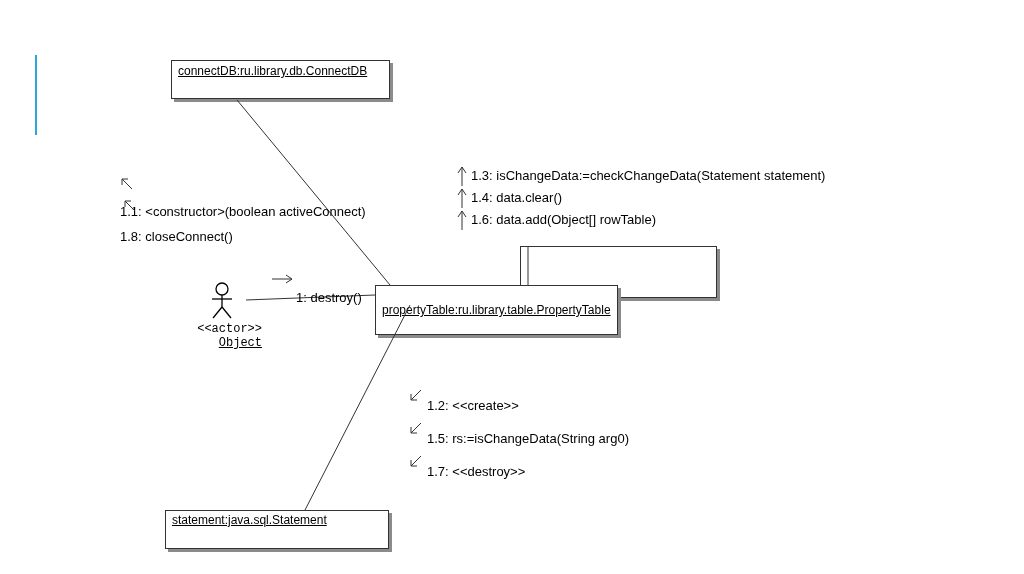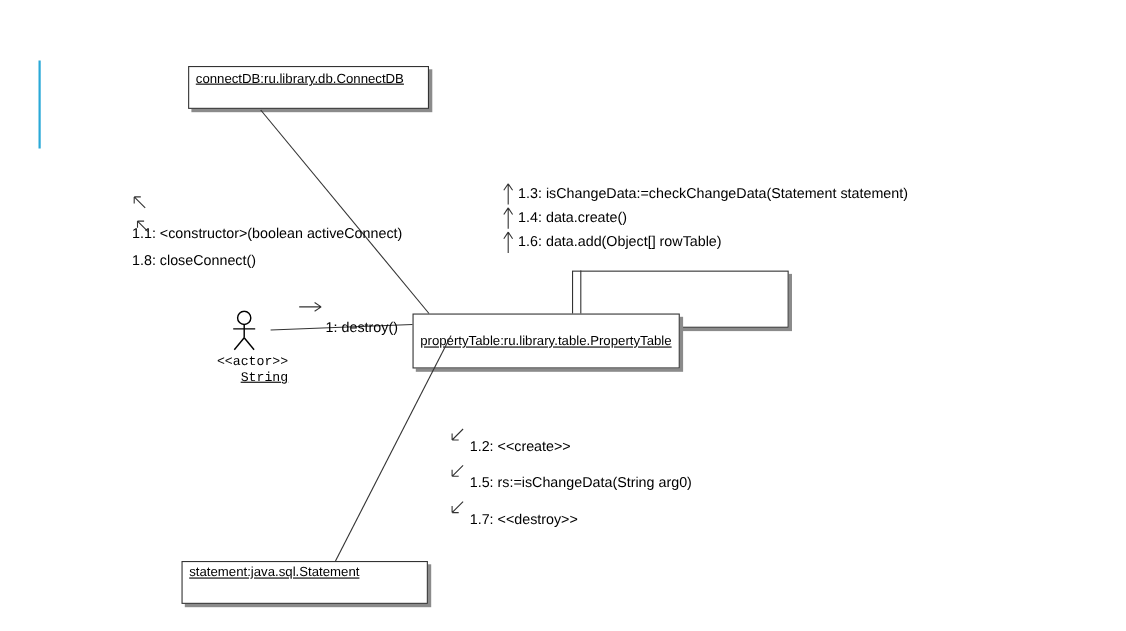--- a/index.html
+++ b/index.html
@@ -85,21 +85,21 @@
 
 <div class="actor" style="left:182px; top:282px; width:80px;">
   <svg width="26" height="38">
     <circle cx="13" cy="7" r="6" stroke="#000" stroke-width="1.3" fill="none"></circle>
     <line x1="13" y1="13" x2="13" y2="25" stroke="#000" stroke-width="1.3"></line>
     <line x1="3" y1="17" x2="23" y2="17" stroke="#000" stroke-width="1.3"></line>
     <line x1="13" y1="25" x2="4" y2="36" stroke="#000" stroke-width="1.3"></line>
     <line x1="13" y1="25" x2="22" y2="36" stroke="#000" stroke-width="1.3"></line>
   </svg>
   <div class="stereo">&lt;&lt;actor&gt;&gt;</div>
-  <div class="name">String</div>
+  <div class="name">Object</div>
 </div>
 
 <svg width="1024" height="574" style="position:absolute;left:0;top:0;pointer-events:none;">
 
   <line x1="246" y1="300" x2="375" y2="295" stroke="#333" stroke-width="1"></line>
 
   <line x1="390" y1="285" x2="237" y2="100" stroke="#333" stroke-width="1"></line>
 
   <line x1="410" y1="305" x2="305" y2="510" stroke="#333" stroke-width="1"></line>
 
@@ -122,21 +122,21 @@
 </svg>
 
 <svg class="arrow-ind" style="left:455px; top:164px;" width="14" height="24">
   <path d="M7 22 L7 3 M7 3 L3 9 M7 3 L11 9" stroke="#333" stroke-width="1" fill="none"></path>
 </svg>
 <div class="msg-label" style="left:471px; top:168px;">1.3: isChangeData:=checkChangeData(Statement statement)</div>
 
 <svg class="arrow-ind" style="left:455px; top:186px;" width="14" height="24">
   <path d="M7 22 L7 3 M7 3 L3 9 M7 3 L11 9" stroke="#333" stroke-width="1" fill="none"></path>
 </svg>
-<div class="msg-label" style="left:471px; top:190px;">1.4: data.create()</div>
+<div class="msg-label" style="left:471px; top:190px;">1.4: data.clear()</div>
 
 <svg class="arrow-ind" style="left:455px; top:208px;" width="14" height="24">
   <path d="M7 22 L7 3 M7 3 L3 9 M7 3 L11 9" stroke="#333" stroke-width="1" fill="none"></path>
 </svg>
 <div class="msg-label" style="left:471px; top:212px;">1.6: data.add(Object[] rowTable)</div>
 
 <svg class="arrow-ind" style="left:407px; top:386px;" width="20" height="20">
   <path d="M14 4 L4 14 M4 14 L4 8 M4 14 L10 14" stroke="#333" stroke-width="1" fill="none"></path>
 </svg>
 <div class="msg-label" style="left:427px; top:398px;">1.2: &lt;&lt;create&gt;&gt;</div>

